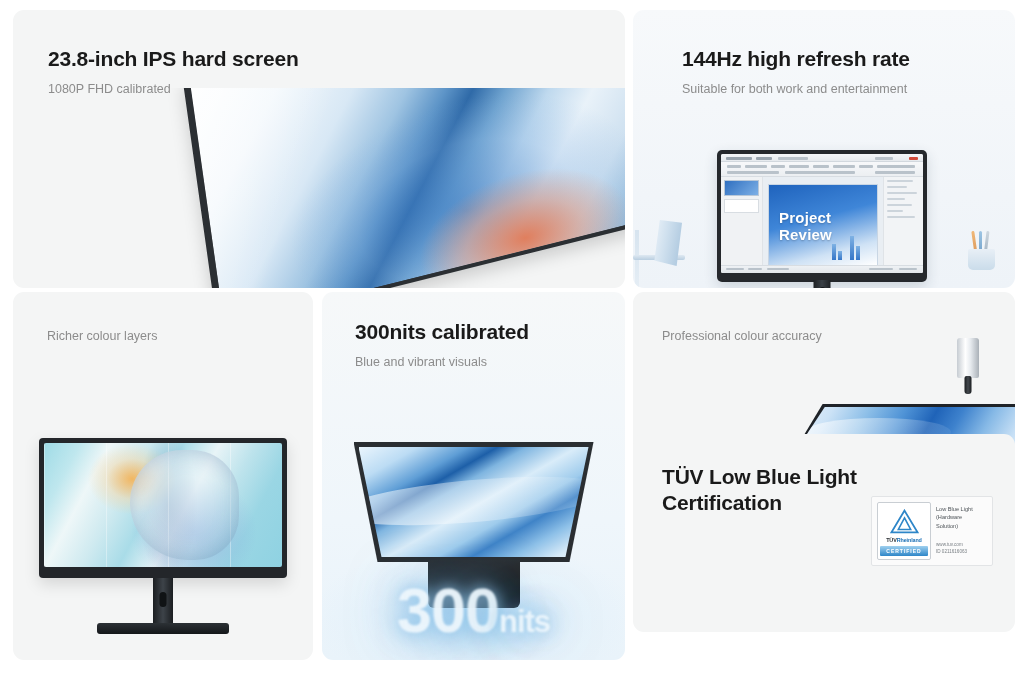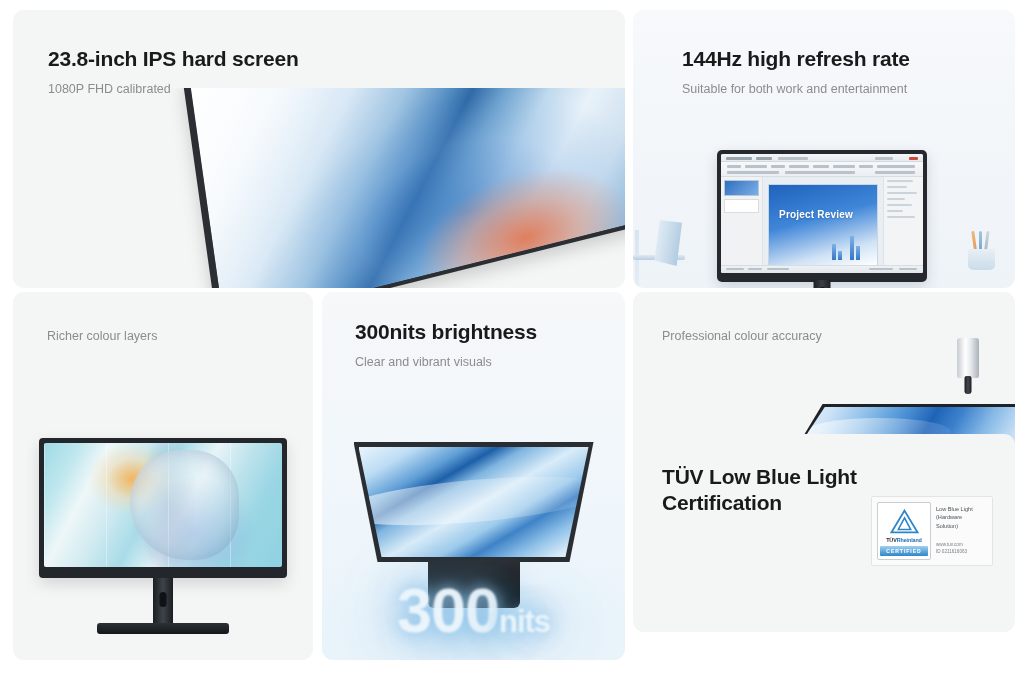--- a/index.html
+++ b/index.html
@@ -96,21 +96,21 @@
   .app-body { position: relative; height: calc(100% - 23px); display: flex; }
   .app-thumbs { width: 21%; background: #f0f2f4; border-right: 1px solid #dfe3e7; padding: 3px; }
   .thumb-mini { height: 16px; background: linear-gradient(135deg,#2f6fc0,#7db0e6);
     border: 1px solid #b9c8d8; }
   .thumb-mini2 { margin-top: 3px; height: 14px; background: #fff; border: 1px solid #d8dde2; }
   .app-slide { flex: 1; padding: 7px 5px; }
   .slide { width: 100%; height: 100%;
     background: linear-gradient(165deg,#1f63bd 0%, #3f86d8 42%, #cfe2f5 78%, #ffffff 100%);
     position: relative; border: 1px solid #c9d6e4; }
   .slide-title { position: absolute; left: 9%; top: 30%; color: #fff;
-    font-size: 10px; font-weight: bold; letter-spacing: .2px;
+    font-size: 15px; font-weight: bold; letter-spacing: .2px;
     text-shadow: 0 1px 2px rgba(0,0,0,.22); }
   .bar { position: absolute; bottom: 6%; width: 4px;
     background: linear-gradient(180deg,#7fb2e4,#3576c8); }
   .app-panel { width: 20%; background: #f2f4f6; border-left: 1px solid #dfe3e7; padding: 3px; }
   .pline { height: 2px; background: #ccd4db; margin-bottom: 4px; border-radius: 1px; }
   .app-status { position: absolute; left: 0; right: 0; bottom: 0; height: 8px;
     background: linear-gradient(180deg,#eef1f4,#e2e6ea); border-top: 1px solid #d8dde2; }
   .mon2-neck { position: absolute; left: 50%; transform: translateX(-50%); bottom: -22px;
     width: 17px; height: 24px; background: linear-gradient(90deg,#1f2225,#3a4046,#1f2225);
     border-radius: 0 0 3px 3px; }
@@ -341,22 +341,22 @@
           <div class="rcurve"></div>
         </div>
       </div>
       <div class="mon3-neck"></div>
       <div class="mon3-base"></div>
     </div>
   </div>
 
   <div class="card" id="card-nits">
     <div class="txt">
-      <div class="card-title">300nits brightness</div>
-      <div class="card-sub">Clear and vibrant visuals</div>
+      <div class="card-title">300nits calibrated</div>
+      <div class="card-sub">Blue and vibrant visuals</div>
     </div>
     <div class="glow-halo"></div>
     <div class="mon4">
       <div class="mon4-frame">
         <div class="mon4-screen"></div>
       </div>
       <div class="mon4-stand"></div>
     </div>
     <div class="glow-text"><span>300</span><span class="sm">nits</span></div>
   </div>

